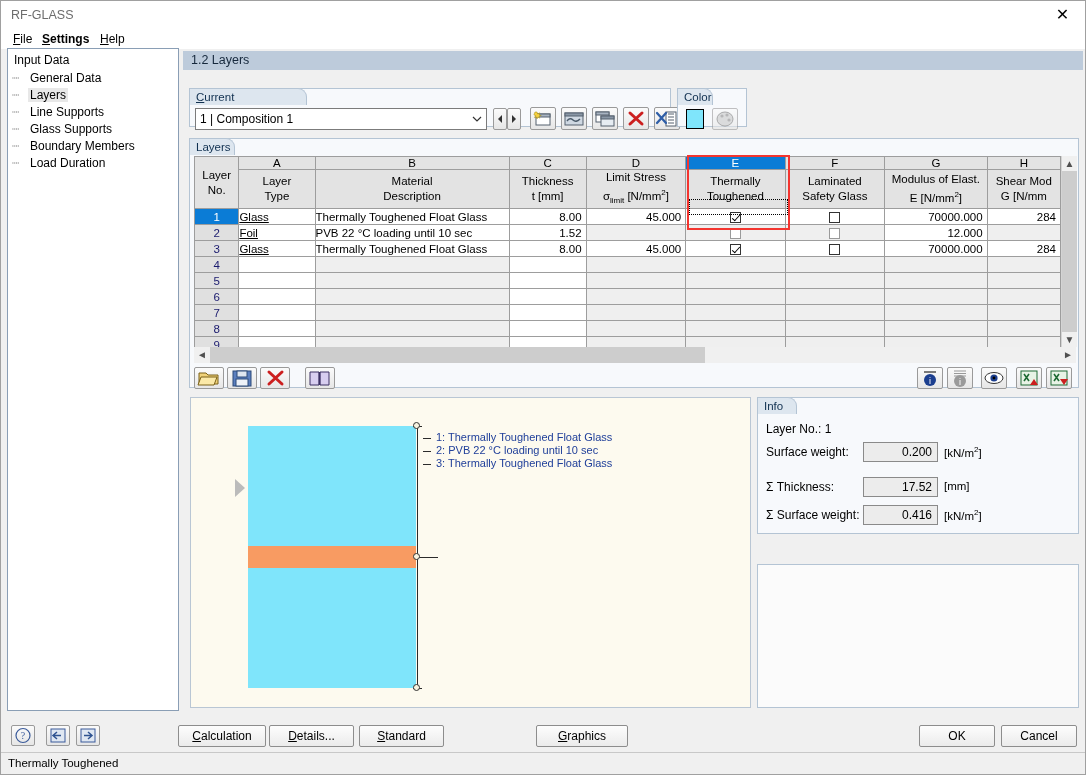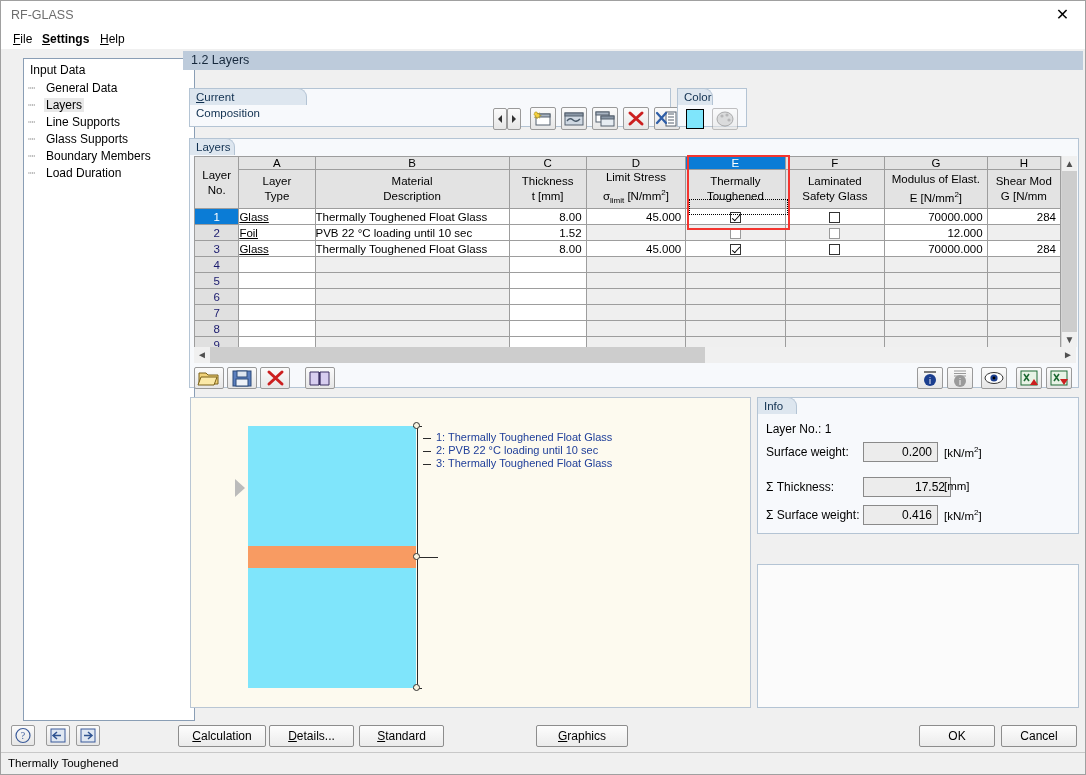--- a/index.html
+++ b/index.html
@@ -41,22 +41,22 @@
     background: #ffffff;
   }
   .menuitem {
     position: absolute; top: 3px; height: 16px;
     font-size: 12px; color: #000; padding: 0 4px;
   }
   .menuitem u { text-decoration: underline; }
 
   
   .treepanel {
-    position: absolute; left: 6px; top: 57px; width: 172px; height: 663px;
-    background: #ffffff; border: 1px solid #8a9eb5; margin-left: 16px;
+    position: absolute; left: 6px; top: 47px; width: 172px; height: 663px;
+    background: #ffffff; border: 1px solid #8a9eb5;
   }
   .tree-root {
     position: absolute; left: 6px; top: 4px; font-size: 12px; white-space: nowrap;
   }
   .tree-item {
     position: absolute; left: 20px; font-size: 12px; white-space: nowrap;
     padding: 0 2px;
   }
   .tree-item .dashes {
     position: absolute; left: -16px; top: 0; color: #808080; letter-spacing: -1px;
@@ -254,20 +254,26 @@
       <span class="dashes">┈</span><span>Load Duration</span>
     </div>
   </div>
 
   <div class="tabhdr">
     <span>1.2 Layers</span>
   </div>
 
   <div class="group" style="left:188px; top:87px; width:482px; height:39px;">
     <div class="ghdr" style="width:118px;"><u>C</u>urrent Composition</div>
+    <div class="txtin" style="left:5px; top:19px; width:292px; height:22px;">
+      <span>1 | Composition 1</span>
+      <svg style="position:absolute; right:4px; top:7px;" width="10" height="7">
+        <path d="M1 1 L5 5 L9 1" stroke="#333" stroke-width="1.2" fill="none"></path>
+      </svg>
+    </div>
     <div class="tbtn" style="left:303px; top:19px; width:14px; height:22px;">
       <svg width="12" height="20">
           <path d="M8 6 L4 10 L8 14 Z" fill="#333"></path>
         </svg>
     </div>
     <div class="tbtn" style="left:317px; top:19px; width:14px; height:22px;">
       <svg width="12" height="20">
           <path d="M4 6 L8 10 L4 14 Z" fill="#333"></path>
         </svg>
     </div>
@@ -601,21 +607,21 @@
 
   <div class="group" style="left:756px; top:396px; width:322px; height:137px;">
     <div class="ghdr" style="width:40px;">Info</div>
     <div class="infotxt" style="left:8px; top:24px;">Layer No.: 1</div>
 
     <div class="infotxt" style="left:8px; top:47px;">Surface weight:</div>
     <div class="ro-field" style="left:105px; top:44px; width:75px; height:20px;">0.200</div>
     <div class="unit" style="left:186px; top:47px;">[kN/m<span class="sup">2</span>]</div>
 
     <div class="infotxt" style="left:8px; top:82px;">Σ Thickness:</div>
-    <div class="ro-field" style="left:105px; top:79px; width:88px; height:20px;">17.52</div>
+    <div class="ro-field" style="left:105px; top:79px; width:75px; height:20px;">17.52</div>
     <div class="unit" style="left:186px; top:82px;">[mm]</div>
 
     <div class="infotxt" style="left:8px; top:110px;">Σ Surface weight:</div>
     <div class="ro-field" style="left:105px; top:107px; width:75px; height:20px;">0.416</div>
     <div class="unit" style="left:186px; top:110px;">[kN/m<span class="sup">2</span>]</div>
   </div>
 
   <div class="group" style="left:756px; top:563px; width:322px; height:144px; background:#fbfbfb;"></div>
 
   <div class="tbtn" style="left:10px; top:724px; width:24px; height:21px;">

